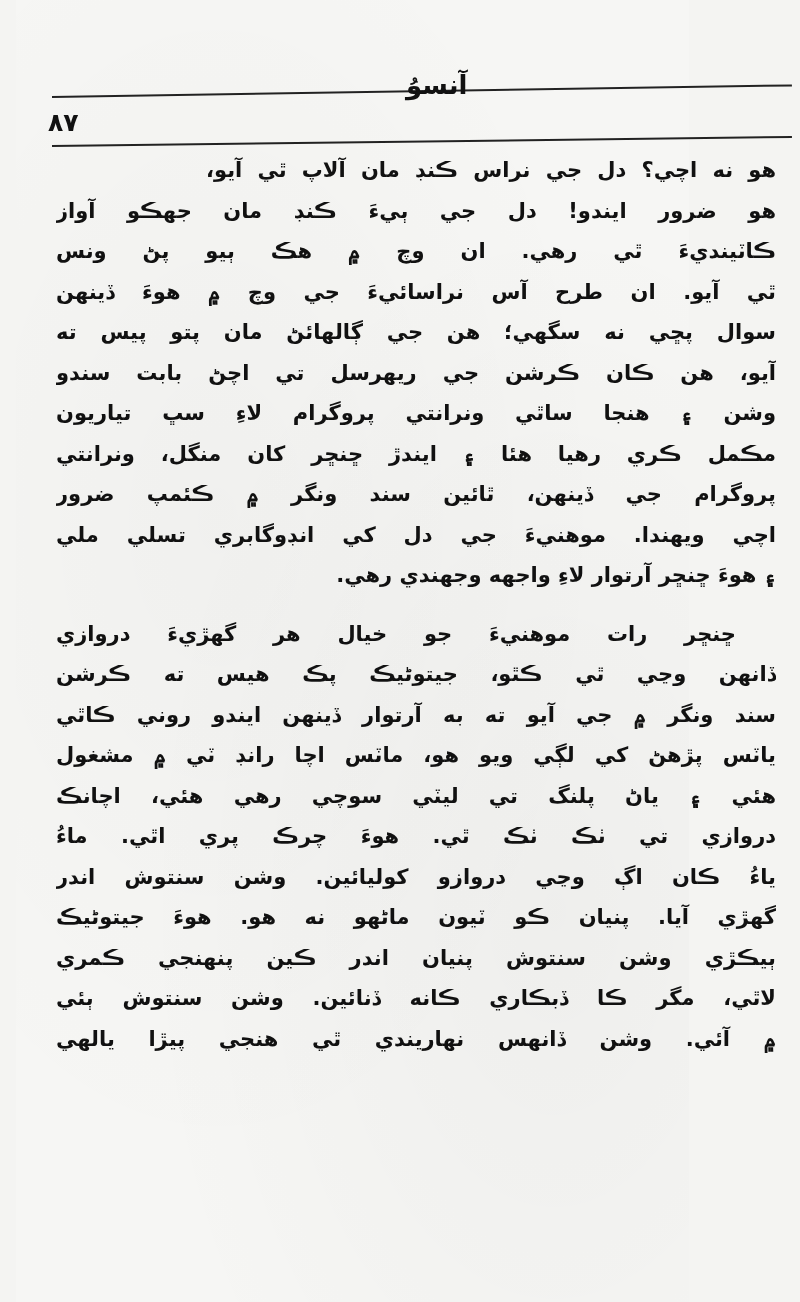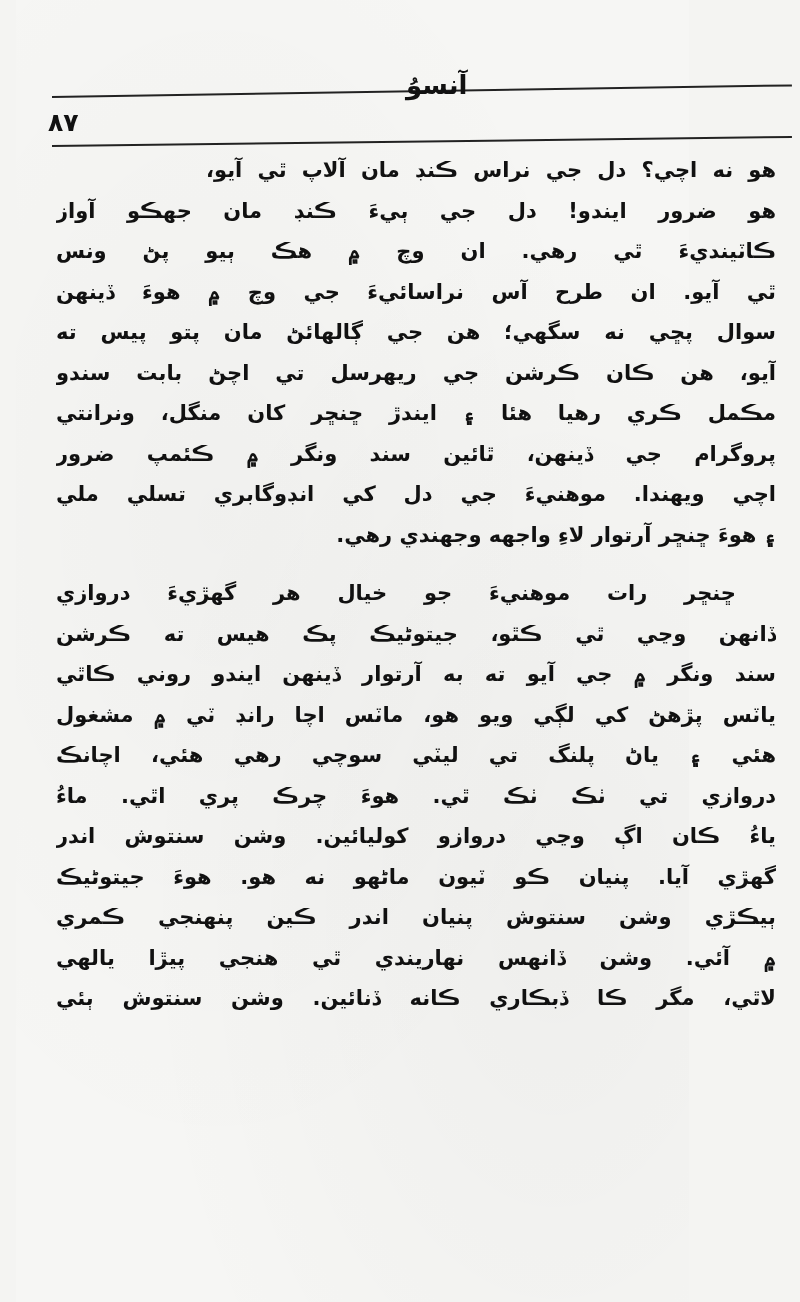--- a/index.html
+++ b/index.html
@@ -87,34 +87,35 @@
   <div class="rule rule-bottom"></div>
 
   <div class="body-text">
     <div class="paragraph">
       <div class="line" style="padding-right:0; padding-left:150px;">هو نه اچي؟ دل جي نراس ڪنڊ مان آلاپ ٿي آيو،</div>
       <div class="line">هو ضرور ايندو! دل جي ٻيءَ ڪنڊ مان جهڪو آواز</div>
       <div class="line">ڪاٽينديءَ ٿي رهي. ان وچ ۾ هڪ ٻيو پڻ ونس</div>
       <div class="line">ٿي آيو. ان طرح آس نراسائيءَ جي وچ ۾ هوءَ ڏينهن</div>
       <div class="line">سوال پڇي نه سگهي؛ هن جي ڳالهائڻ مان پتو پيس ته</div>
       <div class="line">آيو، هن ڪان ڪرشن جي ريهرسل تي اچڻ بابت سندو</div>
+      <div class="line">وشن ۽ هنجا ساٿي ونرانتي پروگرام لاءِ سڀ تياريون</div>
       <div class="line">مڪمل ڪري رهيا هئا ۽ ايندڙ ڇنڇر کان منگل، ونرانتي</div>
       <div class="line">پروگرام جي ڏينهن، ٿائين سند ونگر ۾ ڪئمپ ضرور</div>
       <div class="line">اچي ويهندا. موهنيءَ جي دل کي انڊوگابري تسلي ملي</div>
       <div class="line short">۽ هوءَ ڇنڇر آرتوار لاءِ واجهه وجهندي رهي.</div>
     </div>
     <div class="gap"></div>
     <div class="paragraph">
       <div class="line indent">ڇنڇر رات موهنيءَ جو خيال هر گهڙيءَ دروازي</div>
       <div class="line">ڏانهن وڃي ٿي ڪٿو، جيتوڻيڪ پڪ هيس ته ڪرشن</div>
       <div class="line">سند ونگر ۾ جي آيو ته به آرتوار ڏينهن ايندو روني ڪاٿي</div>
       <div class="line">ياٽس پڙهڻ کي لڳي ويو هو، ماٽس اچا رانڊ ٽي ۾ مشغول</div>
       <div class="line">هئي ۽ ياڻ پلنگ تي ليٽي سوچي رهي هئي، اچانڪ</div>
       <div class="line">دروازي تي ٺڪ ٺڪ ٿي. هوءَ چرڪ پري اٿي. ماءُ</div>
       <div class="line">ياءُ ڪان اڳ وڃي دروازو کوليائين. وشن سنتوش اندر</div>
       <div class="line">گهڙي آيا. پنيان ڪو ٽيون ماڻهو نه هو. هوءَ جيتوڻيڪ</div>
       <div class="line">ٻيڪڙي وشن سنتوش پنيان اندر ڪين پنهنجي ڪمري</div>
+      <div class="line">لاٿي، مگر ڪا ڏبڪاري ڪانه ڏنائين. وشن سنتوش ٻئي</div>
       <div class="line">۾ آئي. وشن ڏانهس نهاريندي ٿي هنجي پيڙا يالهي</div>
-      <div class="line">لاٿي، مگر ڪا ڏبڪاري ڪانه ڏنائين. وشن سنتوش ٻئي</div>
     </div>
   </div>
 
 </div>
 
 </body></html>

